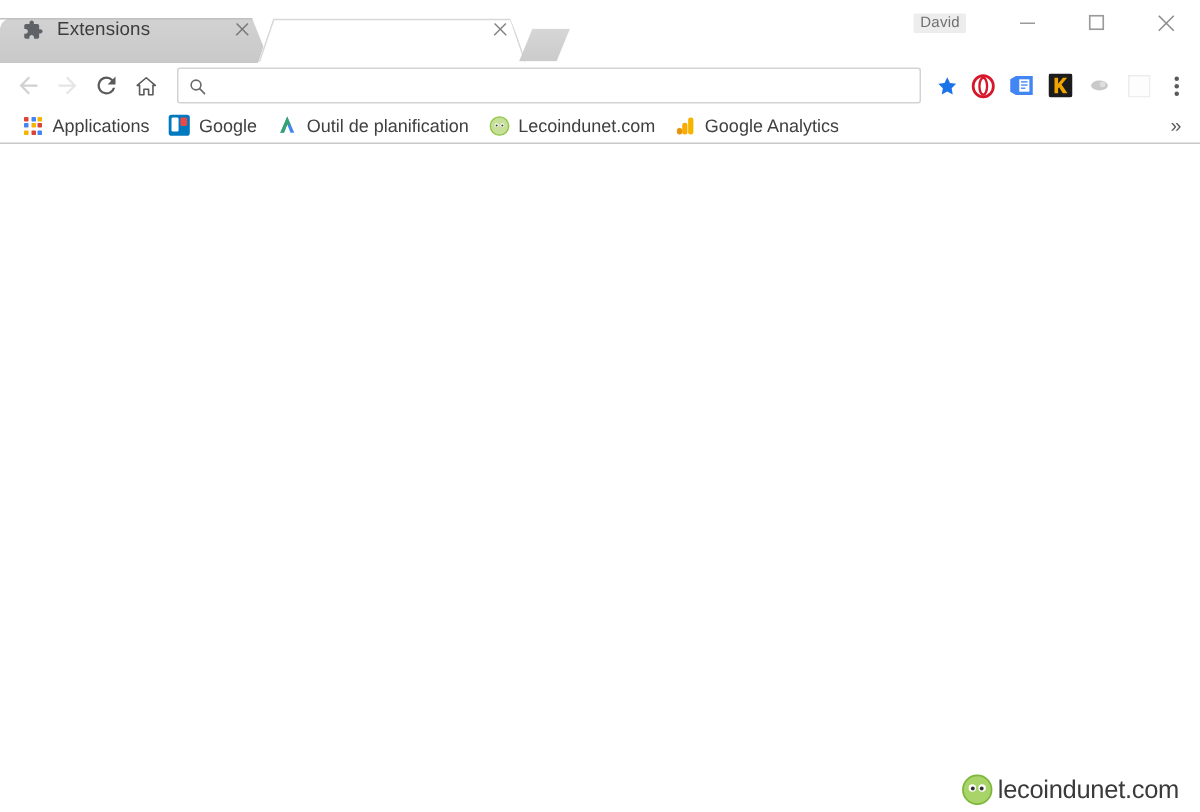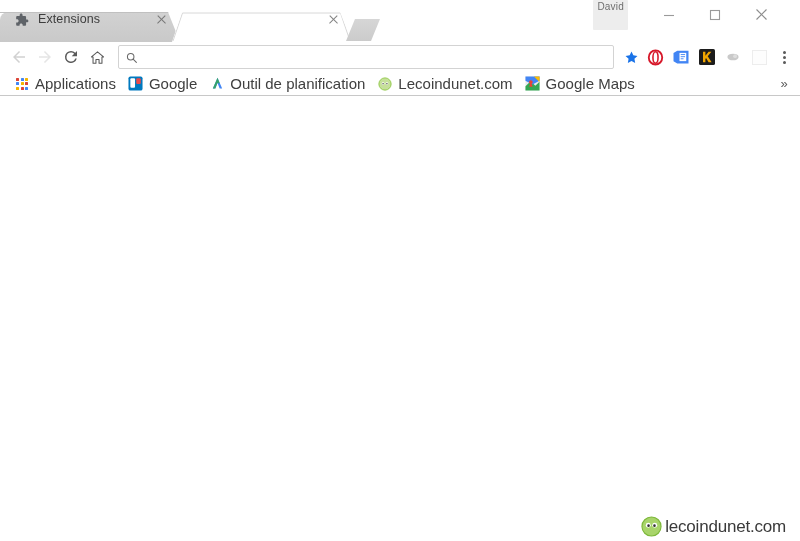--- a/index.html
+++ b/index.html
@@ -114,23 +114,24 @@
     background: linear-gradient(to bottom, #d6d6d6 0%, #cbcbcb 100%);
     clip-path: polygon(9px 0, 100% 0, calc(100% - 9px) 100%, 0 100%);
     border-top-left-radius: 3px;
     cursor: default;
   }
 
   
   #window-controls {
     position: absolute;
     top: 0;
-    right: 16px;
+    right: 0;
     height: 30px;
     display: flex;
+    align-items: center;
     padding-left: 35px;
   }
   #profile-chip {
     font-size: 10px;
     color: #6f6f6f;
     background: #ededed;
     padding: 1px 4px;
     margin-right: 18px;
     border-radius: 1px;
     letter-spacing: .2px;
@@ -236,21 +237,21 @@
     width: 16px; height: 16px;
     flex: 0 0 16px;
     margin-right: 5px;
     display: flex;
     align-items: center;
     justify-content: center;
   }
   .bm-label {
     overflow: hidden;
     text-overflow: clip;
-    font-size: 15px;
+    font-size: 12px;
   }
   .bm-truncated { max-width: 108px; overflow: hidden; }
   #bookmarks-overflow {
     margin-left: auto;
     width: 20px; height: 20px;
     display: flex; align-items: center; justify-content: center;
     color: #5d5d5d;
     font-size: 13px;
     flex: 0 0 20px;
   }
@@ -474,34 +475,31 @@
           <circle cx="8" cy="8" r="7" fill="#c6e09a" stroke="#8cc63f" stroke-width="1"></circle>
           <circle cx="5.8" cy="7.4" r="1.5" fill="#ffffff"></circle>
           <circle cx="10.2" cy="7.4" r="1.5" fill="#ffffff"></circle>
           <circle cx="5.8" cy="7.6" r="0.8" fill="#3a3a3a"></circle>
           <circle cx="10.2" cy="7.6" r="0.8" fill="#3a3a3a"></circle>
         </svg>
       </span>
       <span class="bm-label">Lecoindunet.com</span>
     </div>
 
-
     <div class="bookmark">
       <span class="bm-icon">
-        <svg width="15" height="15" viewBox="0 0 16 16" aria-hidden="true">
-          <rect x="0.5" y="0.5" width="15" height="15" fill="#e8eaed"></rect>
-          <path d="M0.5 11 L6 5.5 L11 10.5 L15.5 6 L15.5 15.5 L0.5 15.5 Z" fill="#34a853"></path>
-          <path d="M0.5 0.5 L15.5 0.5 L15.5 5 L8 9 L0.5 5 Z" fill="#4285f4"></path>
-          <path d="M9.5 0.5 L15.5 6.5 L15.5 0.5 Z" fill="#fbbc04"></path>
-          <circle cx="6.2" cy="6.4" r="2" fill="#ea4335"></circle>
-          <path d="M6.2 6.4 L4.4 11.5 L8.2 11.5 Z" fill="#ea4335"></path>
-        </svg>
-      </span>
-      <span class="bm-label">Google Maps</span>
-    </div>
+        <svg width="14" height="14" viewBox="0 0 16 16" aria-hidden="true">
+          <rect x="10" y="1.5" width="4" height="13" rx="1.8" fill="#f4b400"></rect>
+          <rect x="5.5" y="5.5" width="4" height="9" rx="1.8" fill="#f9ab00"></rect>
+          <rect x="1.5" y="9.5" width="4" height="5" rx="1.8" fill="#e8940a"></rect>
+        </svg>
+      </span>
+      <span class="bm-label">Google Analytics</span>
+    </div>
+
 
     <span id="bookmarks-overflow">»</span>
   </div>
 
   <div id="content-area">
     <span></span>
 
     <div id="watermark">
       <span style="display:flex;align-items:center;">
         <svg width="21" height="21" viewBox="0 0 22 22" aria-hidden="true">

